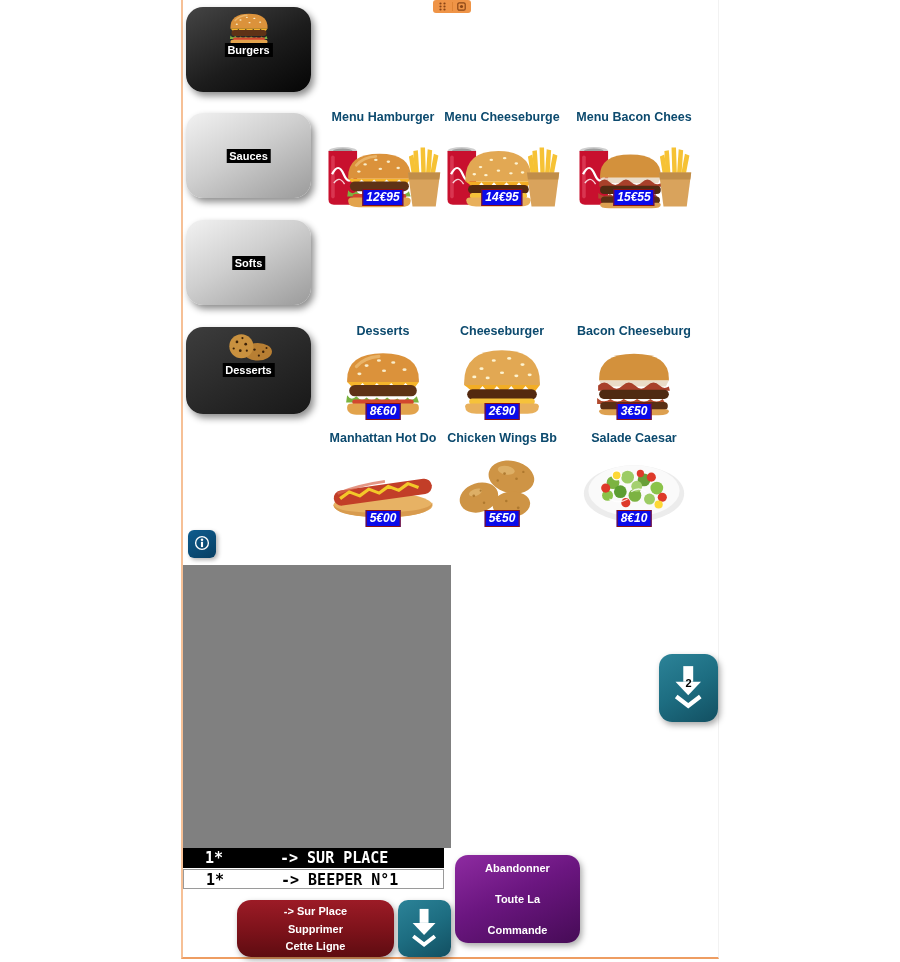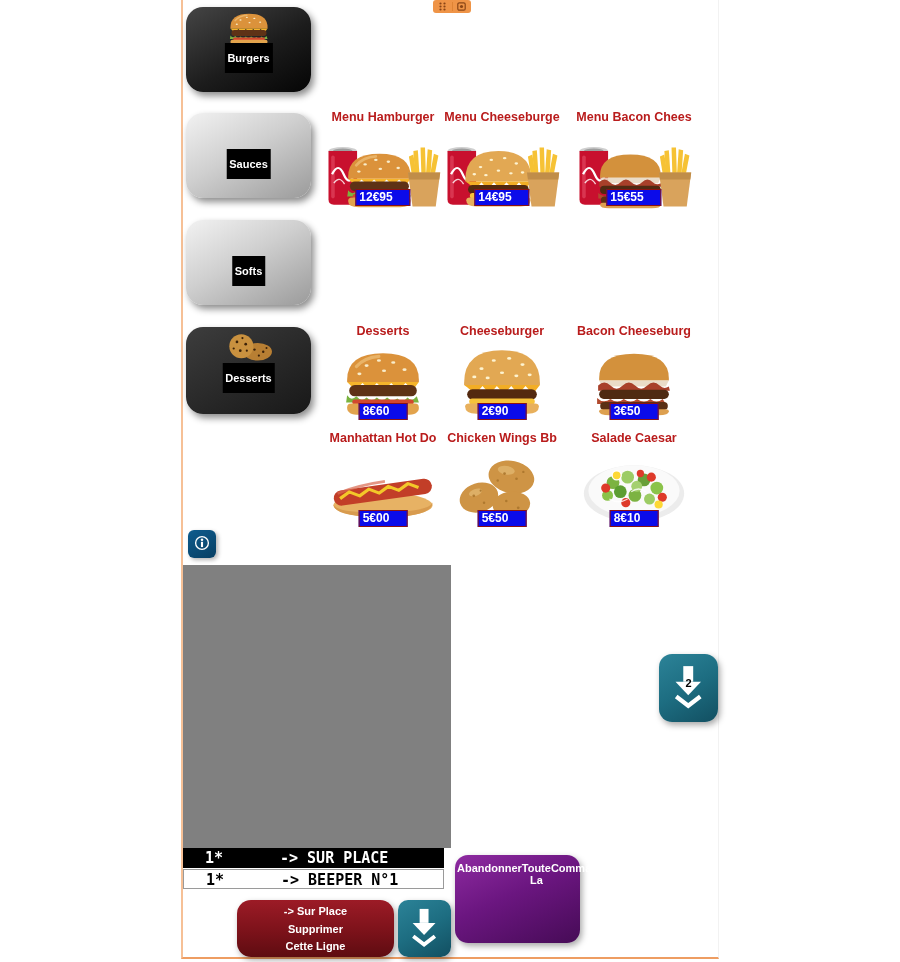--- a/index.html
+++ b/index.html
@@ -20,37 +20,37 @@
   .cat-btn { position:absolute; left:3px; width:125px; height:85px; border-radius:17px;
              box-shadow:3px 4px 7px rgba(0,0,0,0.45); }
   .cat-0{top:7px} .cat-1{top:113px} .cat-2{top:220px} .cat-3{top:327px; height:87px}
   .cat-style-black { background:linear-gradient(150deg,#454545 0%,#1c1c1c 55%,#050505 100%); }
   .cat-style-silver { background:linear-gradient(150deg,#f2f2f2 0%,#cfcfcf 45%,#9b9b9b 100%); }
   .cat-style-dark { background:linear-gradient(150deg,#3d3d3d 0%,#262626 60%,#181818 100%); }
   .cat-img { position:absolute; top:4px; left:50%; transform:translateX(-50%); width:76px; height:35px; }
   .cat-img svg { width:100%; height:100%; }
   .cat-label { position:absolute; top:36px; left:50%; transform:translateX(-50%);
                background:#000; color:#fff; font-size:11px; font-weight:bold;
-               padding:9px 3px; white-space:nowrap; }
+               padding:1px 3px; white-space:nowrap; }
 
   
   .menu-item { position:absolute; width:134px; height:104px; }
   .col-0{left:133px} .col-1{left:252px} .col-2{left:384px}
   .row-0{top:110px} .row-1{top:324px} .row-2{top:431px}
-  .mi-title { text-align:center; font-size:12.5px; font-weight:bold; color:#b91c1c; height:16px; white-space:nowrap; }
+  .mi-title { text-align:center; font-size:12.5px; font-weight:bold; color:#0c4a6e; height:16px; white-space:nowrap; }
   .mi-img { height:84px; margin:0 auto; display:flex; align-items:flex-end; justify-content:center; }
   .mi-img svg { width:100%; height:100%; }
   .row-0 .mi-img { width:128px; }
   .row-1 .mi-img, .row-2 .mi-img { width:82px; }
   .icon-hot-dog .mi-img { width:108px; }
   .icon-chicken-wings .mi-img { width:94px; }
   .icon-salad .mi-img { width:104px; }
   .mi-price { position:absolute; top:79px; left:50%; transform:translateX(-50%);
               background:#0b0bea; color:#fff; font-size:12px; font-weight:bold;
-              padding:0 17px 1px 3px; border:1px solid #8d1212; white-space:nowrap; }
+              padding:0 3px 1px 3px; border:1px solid #8d1212; white-space:nowrap;font-style:italic; }
 
   
   .info-btn { position:absolute; left:5px; top:530px; width:28px; height:28px; border-radius:6px;
               background:linear-gradient(150deg,#0e5c8e,#073f63); display:flex; align-items:center; justify-content:center;
               box-shadow:2px 2px 4px rgba(0,0,0,0.3); }
 
   
   .order-display { position:absolute; left:0; top:565px; width:268px; height:283px; background:#808080; }
   .order-line { position:absolute; left:0; width:261px; height:20px;
                 font-family:"DejaVu Sans Mono",monospace; font-weight:bold; font-size:15px; }
@@ -71,21 +71,21 @@
 
   
   .delete-btn { position:absolute; left:54px; top:900px; width:157px; height:57px; border-radius:14px;
                 background:linear-gradient(180deg,#9c1b26 0%,#7c121a 55%,#5e0c11 100%);
                 color:#fff; font-size:11px; font-weight:bold;
                 display:flex; flex-direction:column; justify-content:space-between; padding:5px 2px;
                 box-shadow:2px 3px 6px rgba(0,0,0,0.35); }
   .abandon-btn { position:absolute; left:272px; top:855px; width:125px; height:88px; border-radius:13px;
                  background:linear-gradient(155deg,#8e2ba1 0%,#6b1680 45%,#460b56 100%);
                  color:#fff; font-size:11px; font-weight:bold;
-                 display:flex; justify-content:space-between; padding:7px 2px;
+                 display:flex; flex-direction:column; justify-content:space-between; padding:7px 2px;
                  box-shadow:2px 3px 6px rgba(0,0,0,0.35); }
   .btn-line { display:block; text-align:center; }
 </style>
 </head>
 <body>
 
 <div class="app">
 
   <div class="capture-widget">
     <span class="cw-btn">

